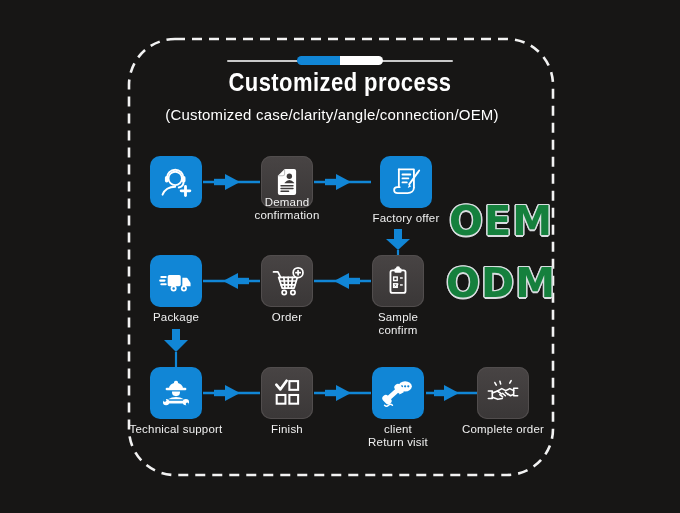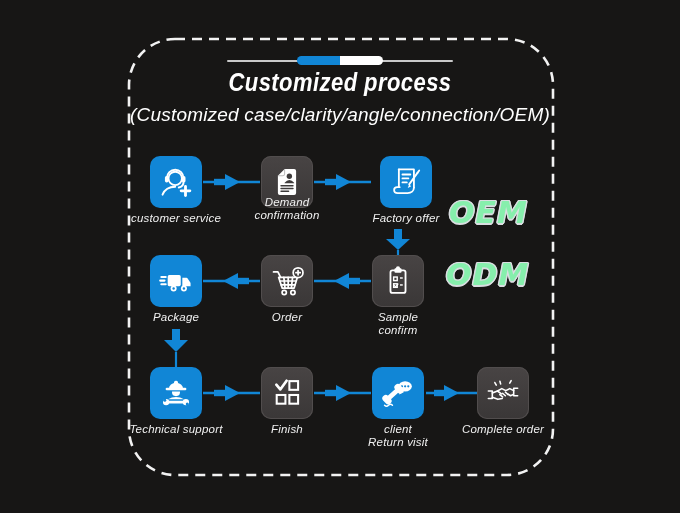--- a/index.html
+++ b/index.html
@@ -1,53 +1,54 @@
 <!DOCTYPE html>
 <html><head>
 <meta charset="utf-8">
 <style>
   html,body{margin:0;padding:0;background:#171615;}
   .stage{
     position:relative;width:564px;height:513px;background:#171615;overflow:hidden;
-    font-family:"Liberation Sans",sans-serif;color:#f2f2f2;font-style:italic;
+    font-family:"Liberation Sans",sans-serif;color:#f2f2f2;
   }
   .abs{position:absolute;}
   
   .divider-line{left:227px;top:60px;width:226px;height:2px;background:#c9c9c9;border-radius:1px;}
   .pill{left:297px;top:56px;width:86px;height:9px;display:flex;}
   .pill-blue{width:43px;height:9px;background:#1186d6;border-radius:5px 0 0 5px;}
   .pill-white{width:43px;height:9px;background:#ffffff;border-radius:0 5px 5px 0;}
   .title{
     left:130px;top:69px;width:420px;text-align:center;
     font-size:25px;line-height:27px;font-weight:700;color:#ffffff;
     transform:scaleX(.88);transform-origin:center;letter-spacing:.5px;
   }
   .subtitle{
-    left:120px;top:106px;width:440px;text-align:center;
-    font-size:19px;line-height:18px;font-weight:400;color:#ffffff;letter-spacing:.2px;
+    left:112px;top:106px;width:440px;text-align:center;
+    font-size:15px;line-height:18px;font-weight:400;color:#ffffff;letter-spacing:.2px;
   }
   
   .icon-box{
     width:52px;height:52px;border-radius:10px;
     display:flex;align-items:center;justify-content:center;
   }
   .icon-box.blue{background:#1186d6;}
   .icon-box.dark{background:linear-gradient(180deg,#484444 0%,#3a3737 100%);box-shadow:inset 0 0 0 1px #514d4d;}
   .step-label{
     position:absolute;width:150px;text-align:center;
     font-size:11.5px;line-height:13px;color:#f0f0f0;letter-spacing:.2px;
   }
   .lbl-line:empty{display:none;}
   .lbl-line{display:block;}
   
   .big-blue{
     font-family:"DejaVu Sans","Liberation Sans",sans-serif;
-    font-size:30px;line-height:34px;font-weight:700;color:#86efac;letter-spacing:1px;
+    font-size:40px;line-height:34px;font-weight:700;color:#15803d;letter-spacing:1px;
     text-shadow:-1.5px 0 #d9dde0,1.5px 0 #d9dde0,0 -1.5px #d9dde0,0 1.5px #d9dde0,
                 -1px -1px #d9dde0,1px 1px #d9dde0,-1px 1px #d9dde0,1px -1px #d9dde0;
+    margin-top:8px;
   }
   .arrow svg,.icon-box svg{display:block;}
   .flip{transform:scaleX(-1);}
 </style>
 </head>
 <body>
 
 <div class="stage">
 
   <svg class="abs" width="680" height="513" viewBox="0 0 680 513" style="left:0;top:0;">
@@ -74,21 +75,20 @@
         </g>
         <rect x="10" y="16.5" width="4.5" height="8" rx="2" fill="#fff"></rect>
         <rect x="31.5" y="16.5" width="4.5" height="8" rx="2" fill="#fff"></rect>
         <g stroke="#fff" stroke-width="3.6" stroke-linecap="round">
           <line x1="36" y1="29.5" x2="36" y2="41"></line>
           <line x1="30.5" y1="35.2" x2="41.5" y2="35.2"></line>
         </g>
       </svg>
     </div>
     <div class="step-label" style="left:-49px;top:56px;">
-      <span class="lbl-line">customer service</span>
     </div>
   </div>
 
   <div class="abs arrow" style="left:203px;top:173px;">
     <svg width="57" height="18" viewBox="0 0 57 18">
       <line x1="0" y1="9" x2="57" y2="9" stroke="#1186d6" stroke-width="2.6"></line>
       <rect x="11" y="5.8" width="12" height="6.4" fill="#1186d6"></rect>
       <polygon points="22,1 37,9 22,17" fill="#1186d6"></polygon>
     </svg>
   </div>

